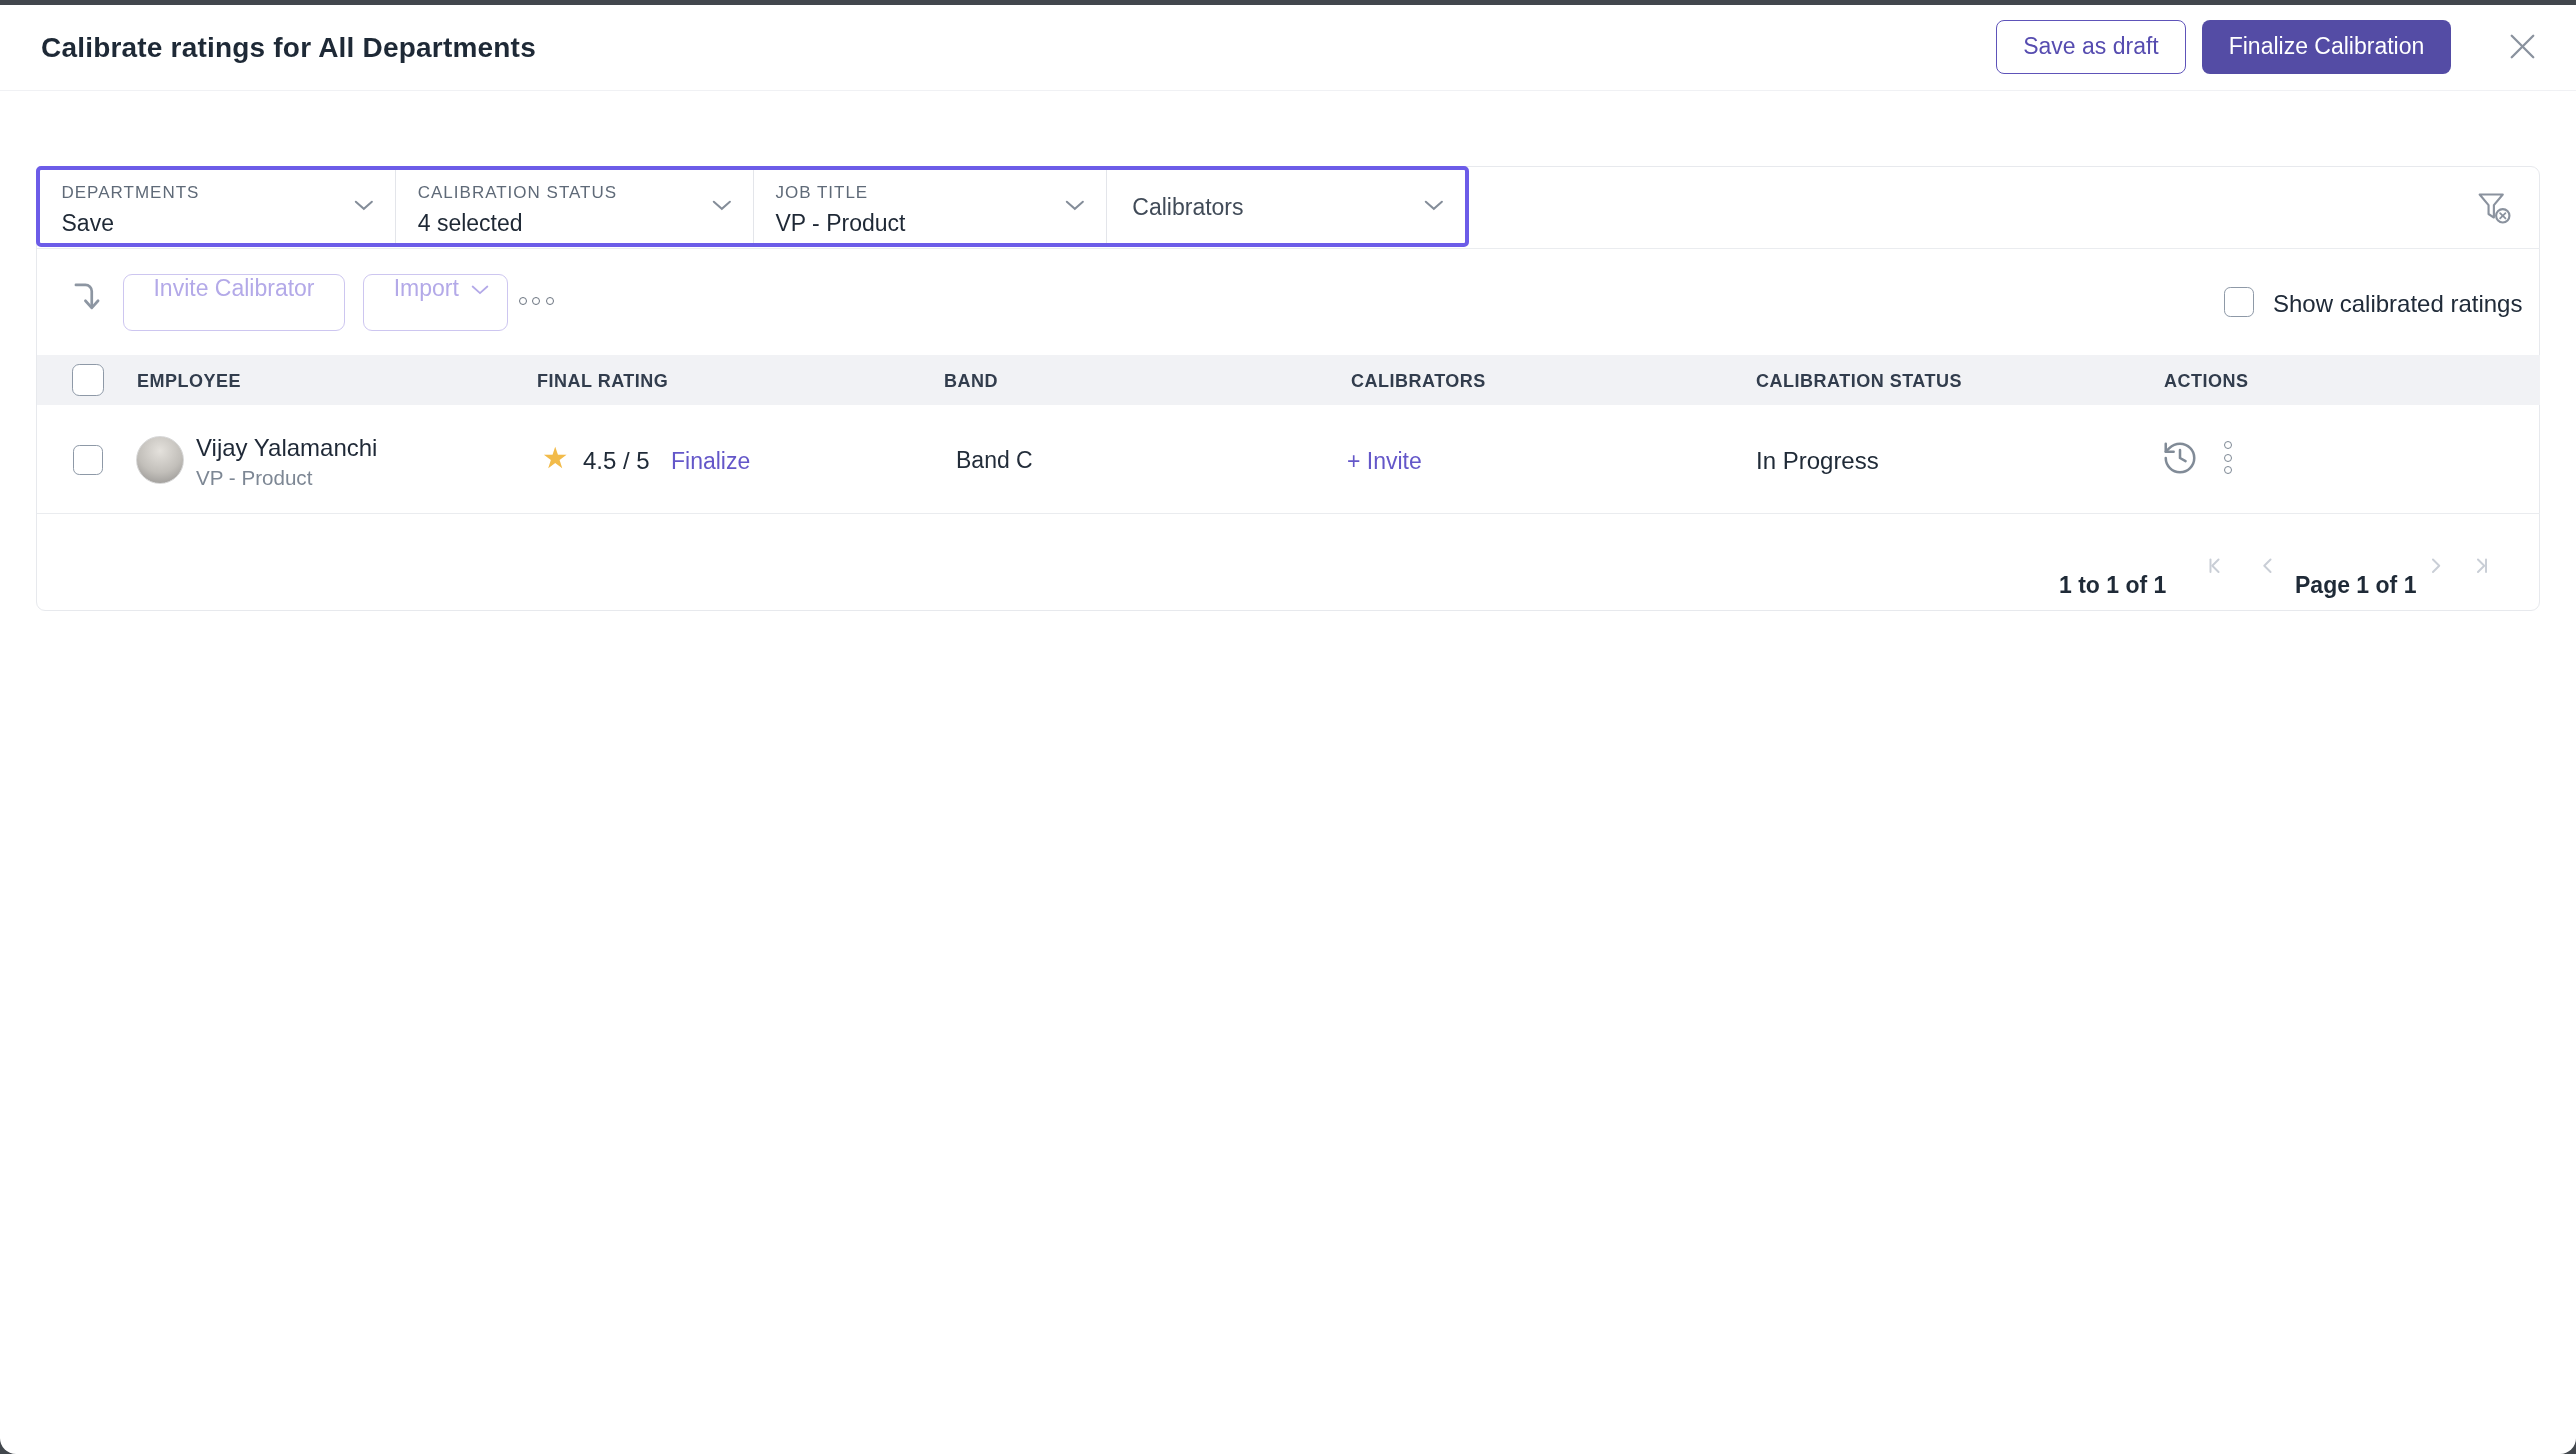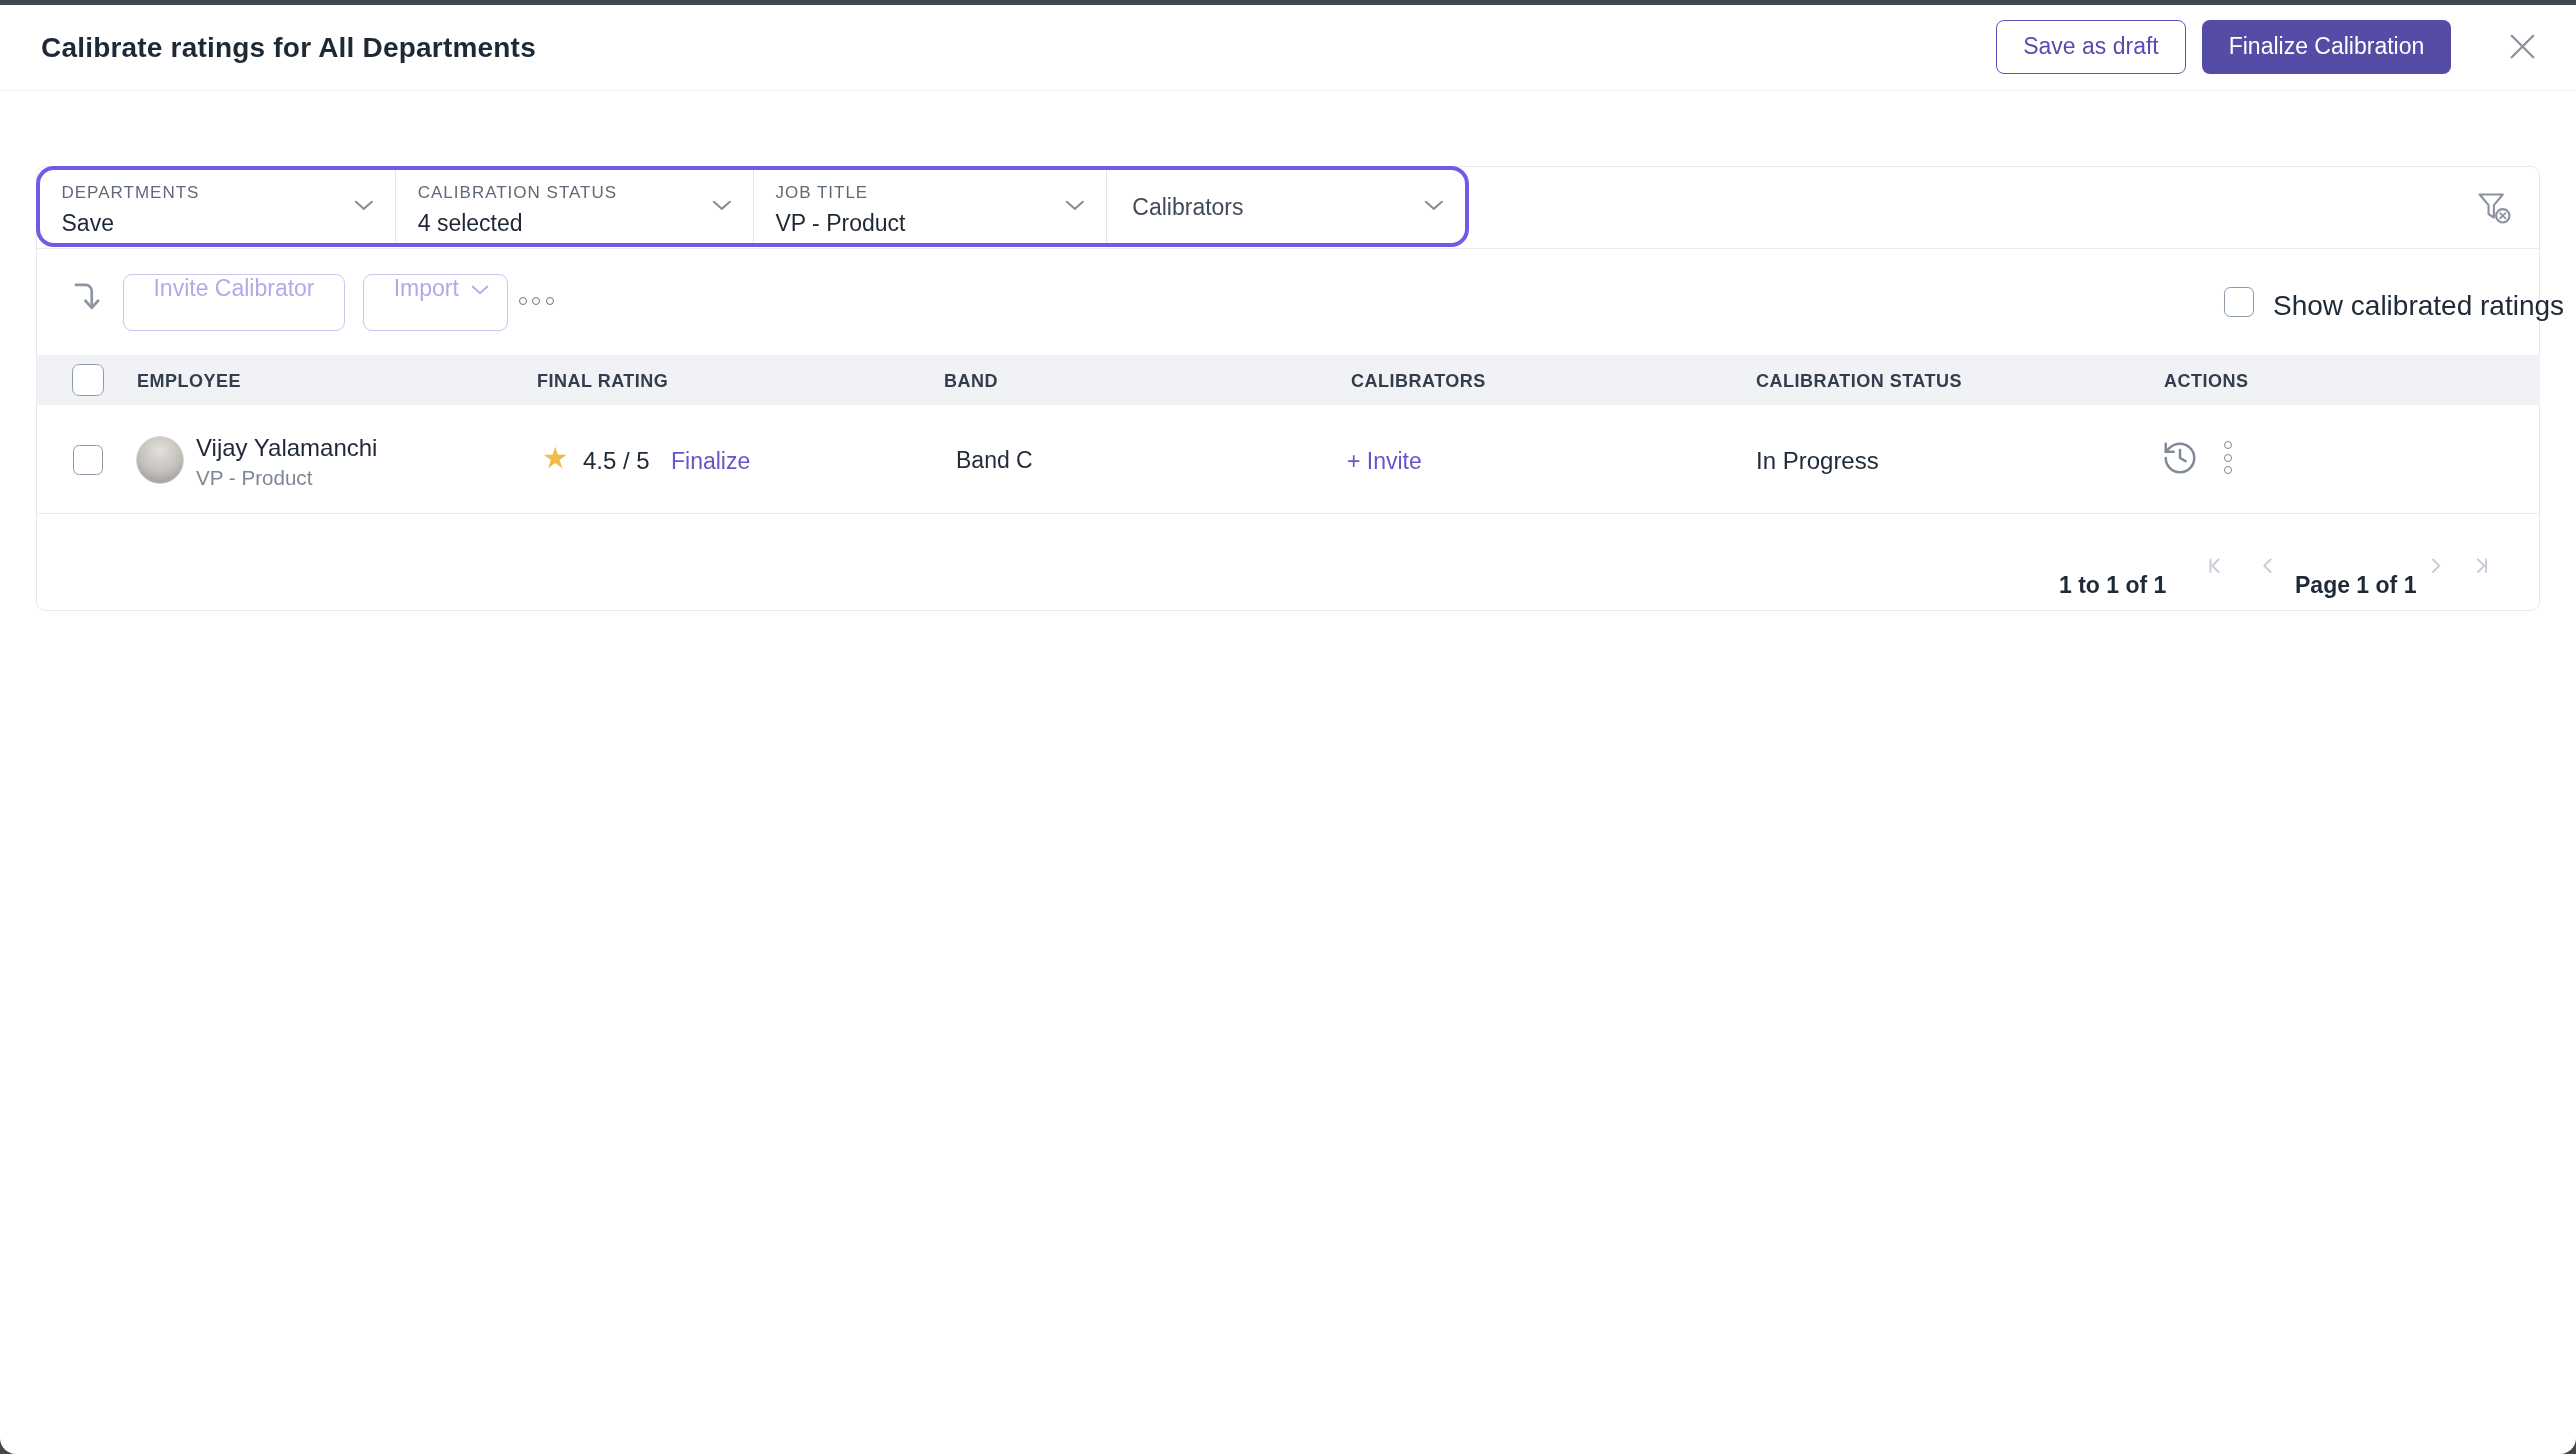--- a/index.html
+++ b/index.html
@@ -38,21 +38,21 @@
   
   .card {
     position:absolute; left:36px; top:166px; width:2504px; height:445px;
     border:0.9px solid #e7e9ed; border-radius:9px; background:#fff;
   }
   .hline { position:absolute; height:0.9px; background:#eaecef; }
 
   
   .filter-group {
     position:absolute; left:36px; top:166px; width:1433px; height:81px;
-    border:4.5px solid #6C5CE8; border-radius:18px; background:#fff;
+    border:4.5px solid #6C5CE8; border-radius:5px; background:#fff;
     display:flex; z-index:3;
   }
   .filter-seg { position:relative; height:100%; padding:12.5px 0 0 21.5px; cursor:pointer; }
   .filter-seg.divider { border-right:0.9px solid #e3e5ea; }
   .seg-label { font-size:17px; letter-spacing:1px; color:#5f6a78; }
   .seg-value { font-size:23px; color:#1e2835; margin-top:7.2px; }
   .seg-placeholder {
     position:absolute; left:25px; top:50%; transform:translateY(-50%);
     font-size:23px; color:#414b58;
   }
@@ -83,21 +83,21 @@
   .dots-h { position:absolute; left:519px; top:297px; display:flex; gap:5.4px; cursor:pointer; }
   .dots-v { position:absolute; left:2224px; top:441px; display:flex; flex-direction:column; gap:4.5px; cursor:pointer; }
   .ring { width:8px; height:8px; border:1.8px solid #6b7480; border-radius:50%; }
   .dots-v .ring { border-color:#7d8894; }
 
   .checkbox {
     border:1.8px solid #8e99a7; border-radius:6.3px; background:#fff;
     position:absolute; cursor:pointer;
   }
   .show-cal-box { left:2224px; top:287px; width:30px; height:30px; }
-  .show-cal-label { position:absolute; left:2273px; top:290px; font-size:28px; color:#202b39; }
+  .show-cal-label { position:absolute; left:2273px; top:290px; font-size:24px; color:#202b39; }
 
   
   .thead {
     position:absolute; left:37px; top:355px; width:2503px; height:50px;
     background:#f1f2f5;
   }
   .th {
     position:absolute; top:371px; font-size:18px; font-weight:700;
     color:#323d4d; letter-spacing:0.5px;
   }

